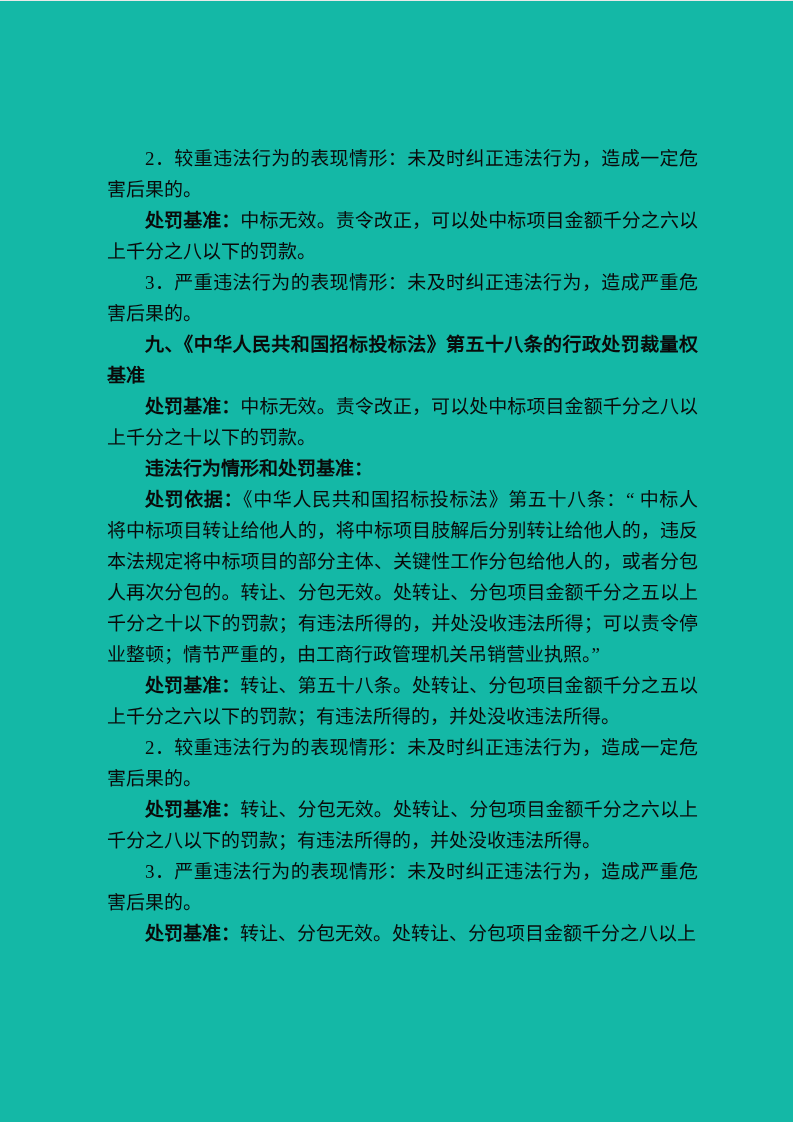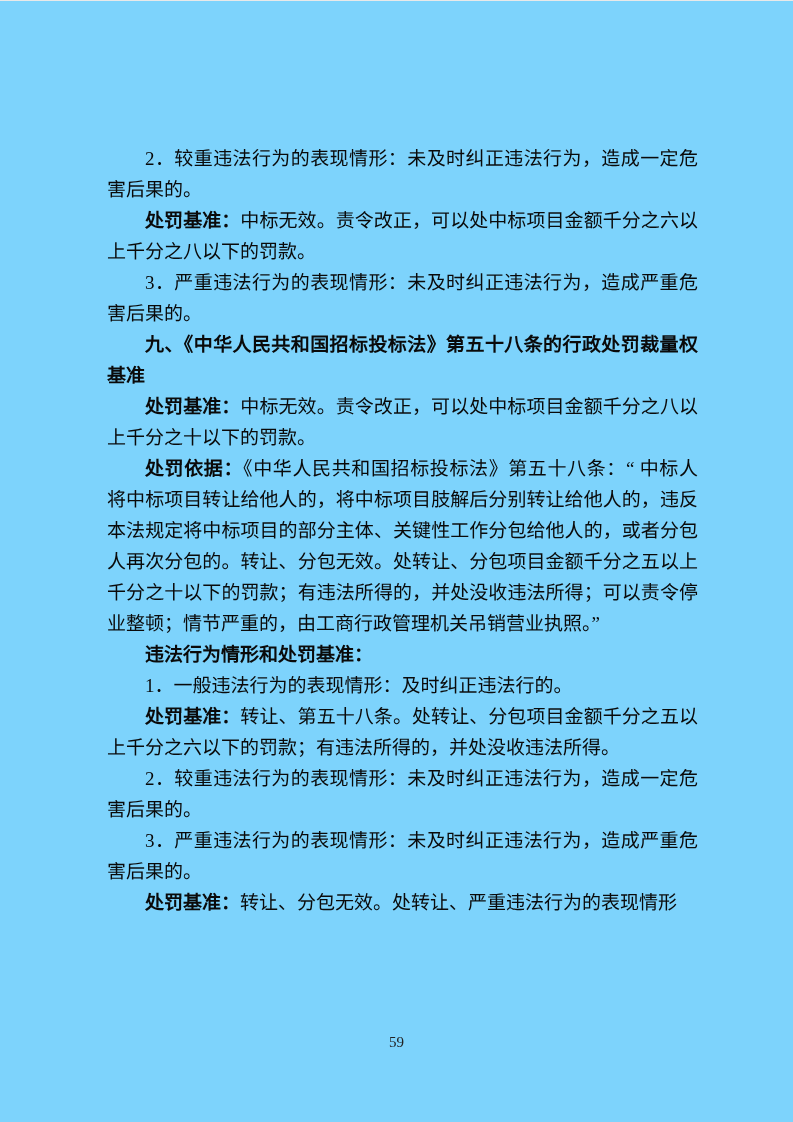--- a/index.html
+++ b/index.html
@@ -4,21 +4,21 @@
 <style>
   html, body {
     margin: 0;
     padding: 0;
     background: #ffffff;
   }
   .page {
     position: relative;
     width: 793px;
     height: 1122px;
-    background: #7dd3fc;
+    background: #14b8a6;
     overflow: hidden;
     border-top: 1px solid #e9e9e9;
     font-family: "Liberation Serif", "DejaVu Serif", serif;
     color: #0a0a0a;
   }
   .doc-body {
     position: absolute;
     left: 107px;
     top: 142px;
     width: 591px;
@@ -55,24 +55,21 @@
 <body>
 
 <div class="page">
   <div class="doc-body" id="doc-body">
 
   <p class="doc-para"><span class="run">2．较重违法行为的表现情形：未及时纠正违法行为，造成一定危害后果的。</span></p>
       <p class="doc-para"><span class="run-bold">处罚基准：</span><span class="run">中标无效。责令改正，可以处中标项目金额千分之六以上千分之八以下的罚款。</span></p>
       <p class="doc-para"><span class="run">3．严重违法行为的表现情形：未及时纠正违法行为，造成严重危害后果的。</span></p>
       <p class="doc-para doc-heading"><span class="run-bold">九、《中华人民共和国招标投标法》第五十八条的行政处罚裁量权基准</span></p>
       <p class="doc-para"><span class="run-bold">处罚基准：</span><span class="run">中标无效。责令改正，可以处中标项目金额千分之八以上千分之十以下的罚款。</span></p>
+      <p class="doc-para"><span class="run-bold">违法行为情形和处罚基准：</span></p>
       <p class="doc-para"><span class="run-bold">处罚依据：</span><span class="run">《中华人民共和国招标投标法》第五十八条：“ 中标人将中标项目转让给他人的，将中标项目肢解后分别转让给他人的，违反本法规定将中标项目的部分主体、关键性工作分包给他人的，或者分包人再次分包的。转让、分包无效。处转让、分包项目金额千分之五以上千分之十以下的罚款；有违法所得的，并处没收违法所得；可以责令停业整顿；情节严重的，由工商行政管理机关吊销营业执照。”</span></p>
-      <p class="doc-para"><span class="run-bold">违法行为情形和处罚基准：</span></p>
-      <p class="doc-para"><span class="run">1．一般违法行为的表现情形：及时纠正违法行的。</span></p>
       <p class="doc-para"><span class="run-bold">处罚基准：</span><span class="run">转让、第五十八条。处转让、分包项目金额千分之五以上千分之六以下的罚款；有违法所得的，并处没收违法所得。</span></p>
       <p class="doc-para"><span class="run">2．较重违法行为的表现情形：未及时纠正违法行为，造成一定危害后果的。</span></p>
+      <p class="doc-para"><span class="run-bold">处罚基准：</span><span class="run">转让、分包无效。处转让、分包项目金额千分之六以上千分之八以下的罚款；有违法所得的，并处没收违法所得。</span></p>
       <p class="doc-para"><span class="run">3．严重违法行为的表现情形：未及时纠正违法行为，造成严重危害后果的。</span></p>
-      <p class="doc-para"><span class="run-bold">处罚基准：</span><span class="run">转让、分包无效。处转让、严重违法行为的表现情形</span></p>
+      <p class="doc-para"><span class="run-bold">处罚基准：</span><span class="run">转让、分包无效。处转让、分包项目金额千分之八以上</span></p>
     </div>
-  <div class="page-footer">
-    <span class="page-number">59</span>
-  </div>
 </div>
 
 </body></html>

